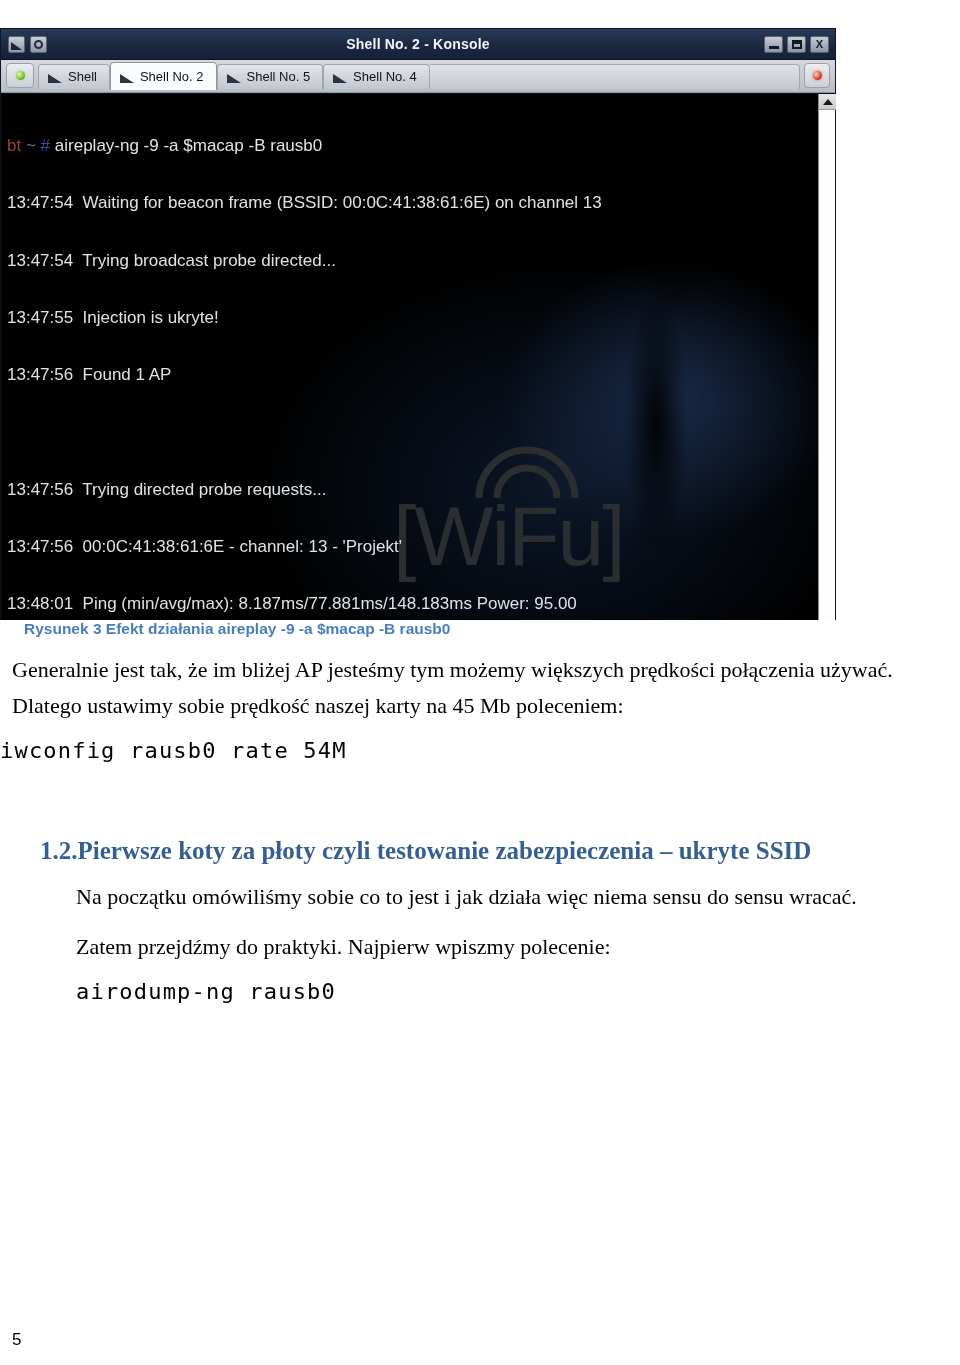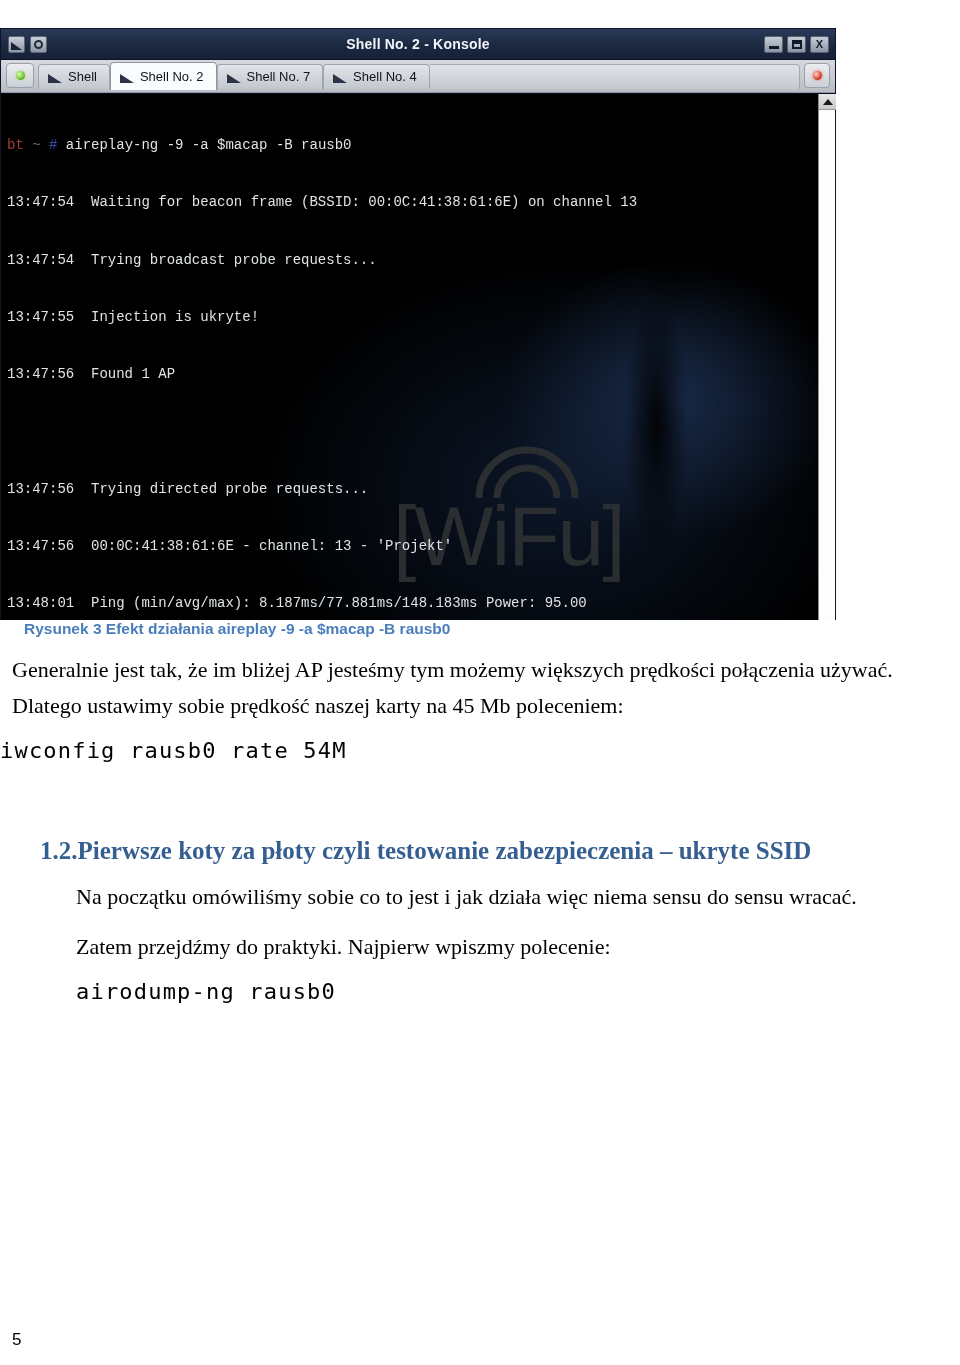--- a/index.html
+++ b/index.html
@@ -256,22 +256,22 @@
     line-height: 1;
     white-space: nowrap;
   }
   .wifu-arcs {
     position: absolute;
     left: 70px;
     top: -52px;
   }
   .term-lines {
     position: relative;
-    font-family: Liberation Mono, monospace;
-    font-size: 14px;
+    font-family: Liberation Sans, sans-serif;
+    font-size: 17px;
     line-height: 19.1px;
     color: #dfe3e6;
     white-space: pre;
     letter-spacing: 0px;
   }
   .c-host { color: #a23c3c; }
   .c-tilde { color: #5f6f80; }
   .c-hash { color: #3b4fa8; }
 
   
@@ -387,21 +387,21 @@
     <div class="tab">
       <span class="tab-icon"></span>
       <span>Shell</span>
     </div>
     <div class="tab active">
       <span class="tab-icon"></span>
       <span>Shell No. 2</span>
     </div>
     <div class="tab">
       <span class="tab-icon"></span>
-      <span>Shell No. 7</span>
+      <span>Shell No. 5</span>
     </div>
     <div class="tab">
       <span class="tab-icon"></span>
       <span>Shell No. 4</span>
     </div>
 
     <div class="tabstrip-filler"></div>
 
     <div class="closetab-btn">
       <span class="red-dot"></span>
@@ -417,21 +417,21 @@
         <svg class="wifu-arcs" width="130" height="60" viewBox="0 0 130 60">
           <path d="M16,56 A48,48 0 0 1 112,56" fill="none" stroke="#2b2e31" stroke-width="7"></path>
           <path d="M34,56 A30,30 0 0 1 94,56" fill="none" stroke="#2b2e31" stroke-width="7"></path>
         </svg>
         <div class="wifu-text">[WiFu]</div>
       </div>
 
       <div class="term-lines">
         <div><span class="c-host">bt</span> <span class="c-tilde">~</span> <span class="c-hash">#</span> <span>aireplay-ng -9 -a $macap -B rausb0</span></div>
         <div>13:47:54  Waiting for beacon frame (BSSID: 00:0C:41:38:61:6E) on channel 13</div>
-        <div>13:47:54  Trying broadcast probe requests...</div>
+        <div>13:47:54  Trying broadcast probe directed...</div>
         <div>13:47:55  Injection is ukryte!</div>
         <div>13:47:56  Found 1 AP</div>
         <div>&nbsp;</div>
         <div>13:47:56  Trying directed probe requests...</div>
         <div>13:47:56  00:0C:41:38:61:6E - channel: 13 - 'Projekt'</div>
         <div>13:48:01  Ping (min/avg/max): 8.187ms/77.881ms/148.183ms Power: 95.00</div>
         
         
         
         

